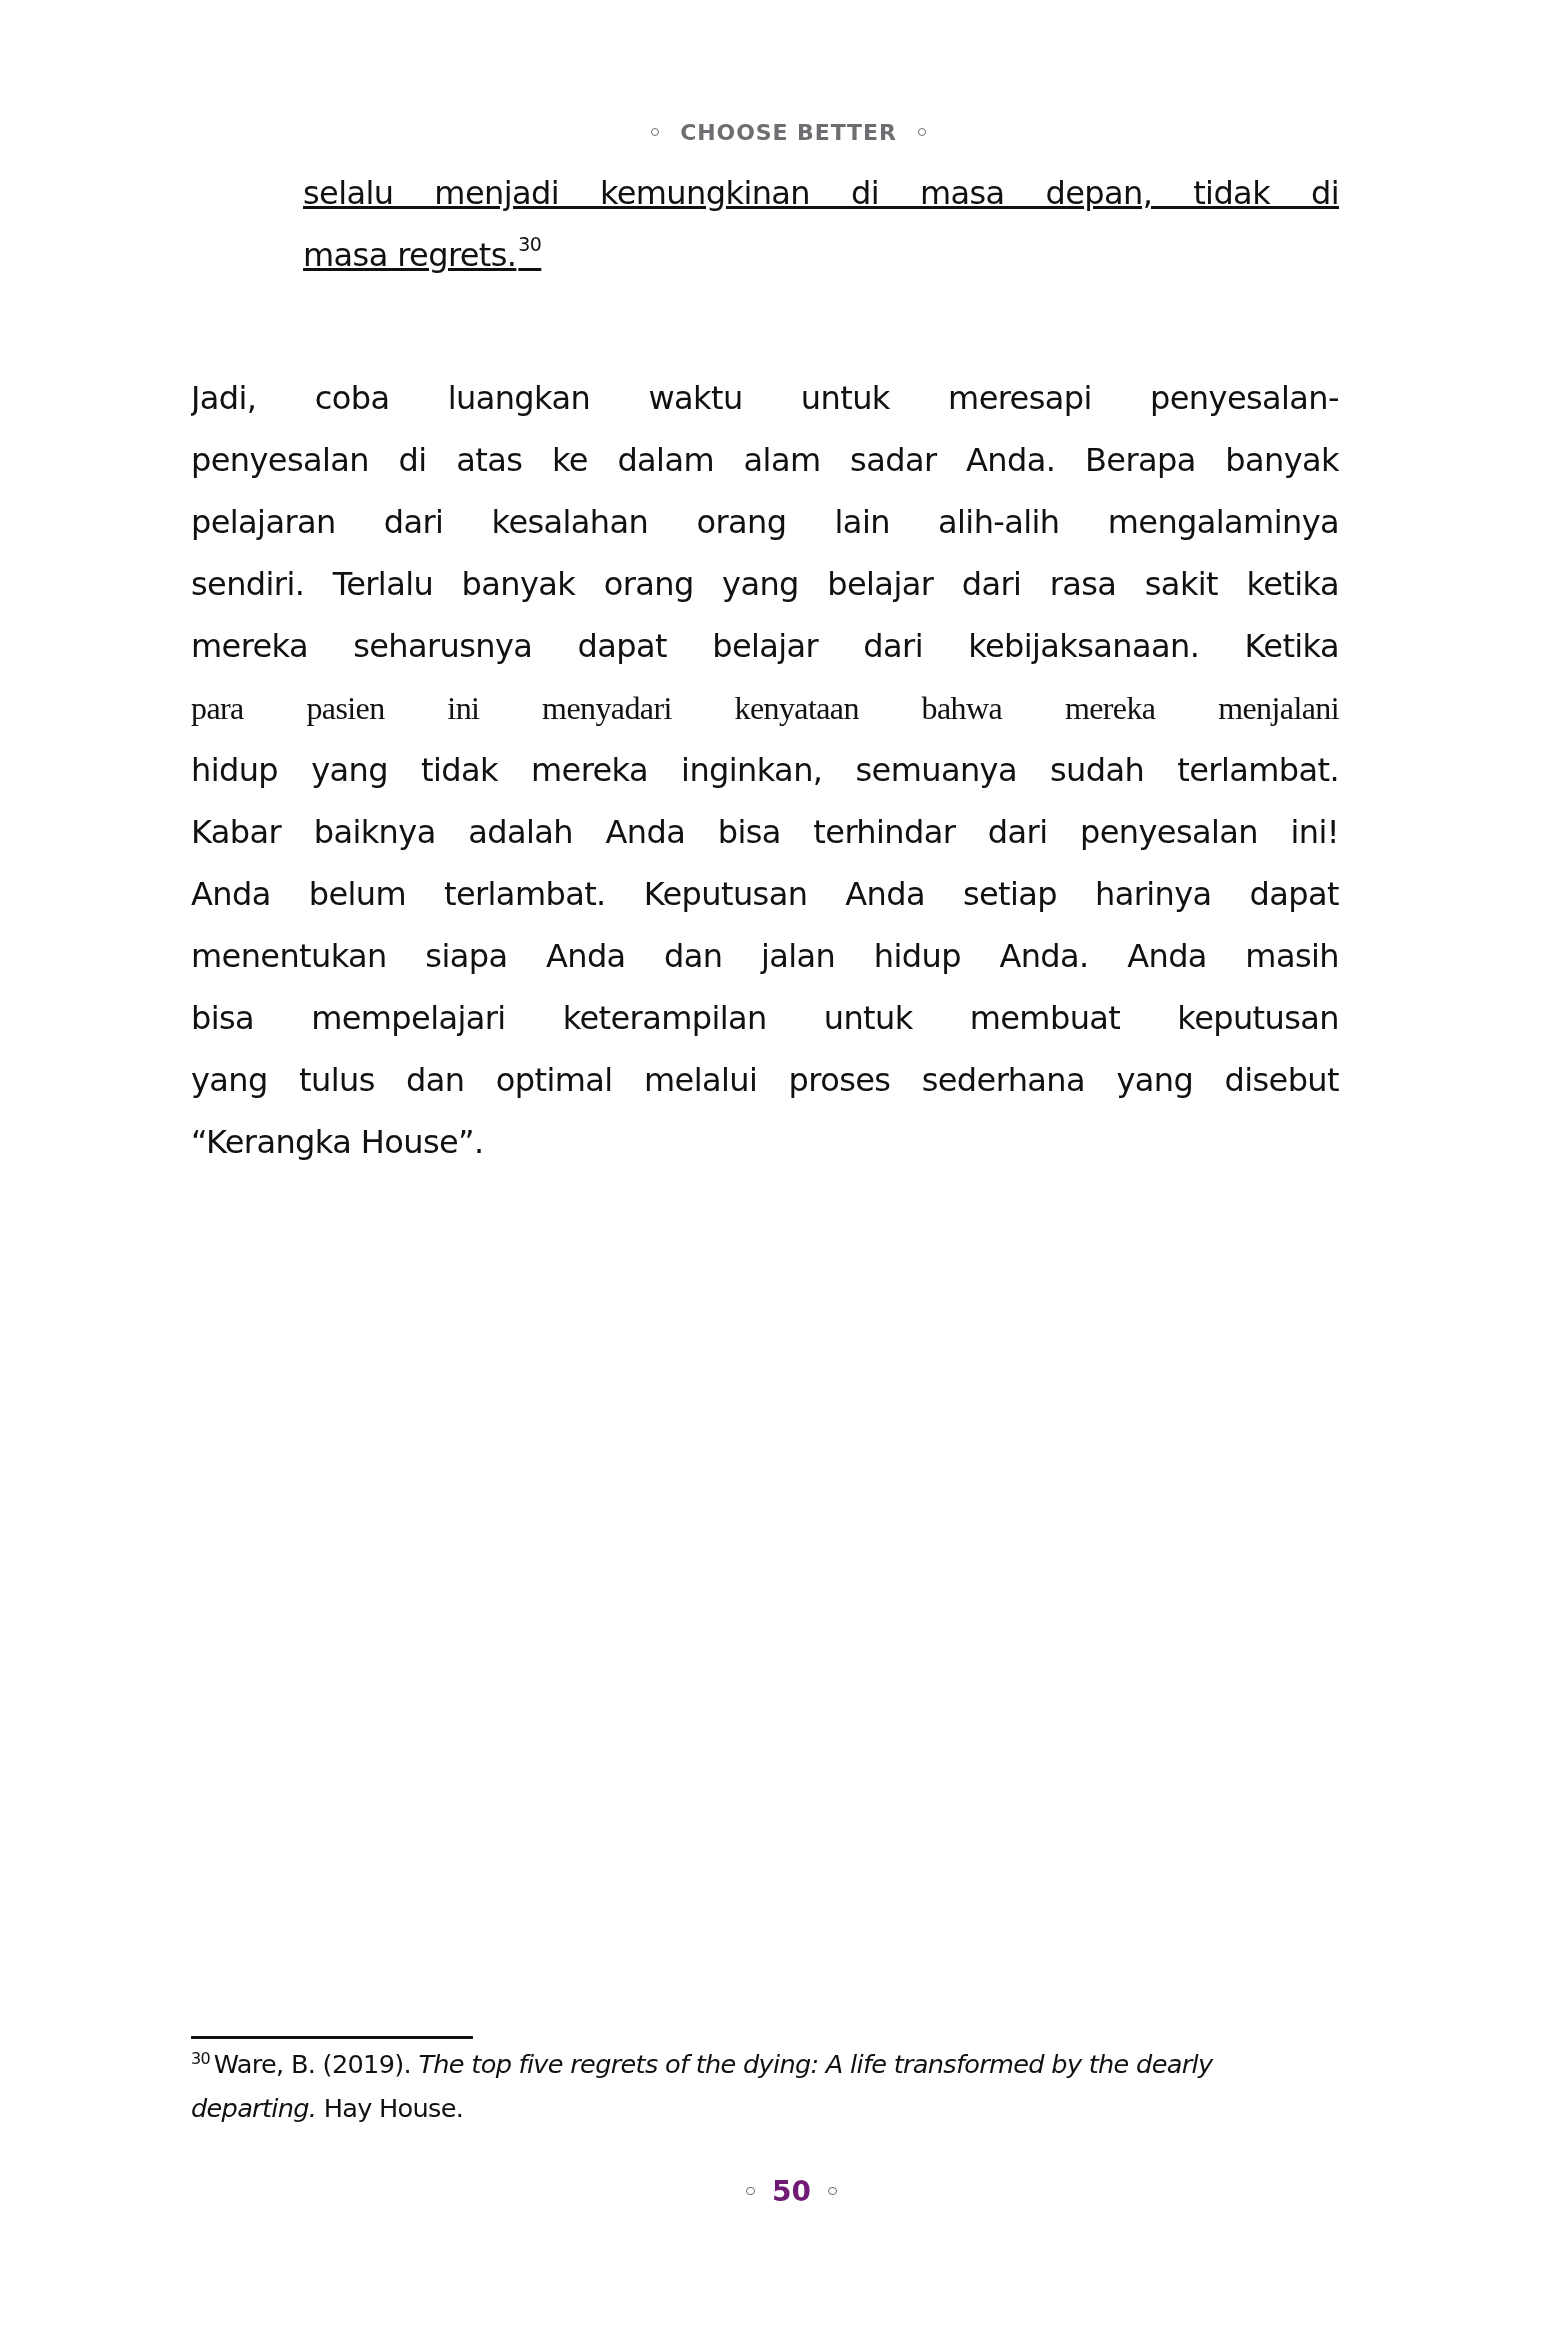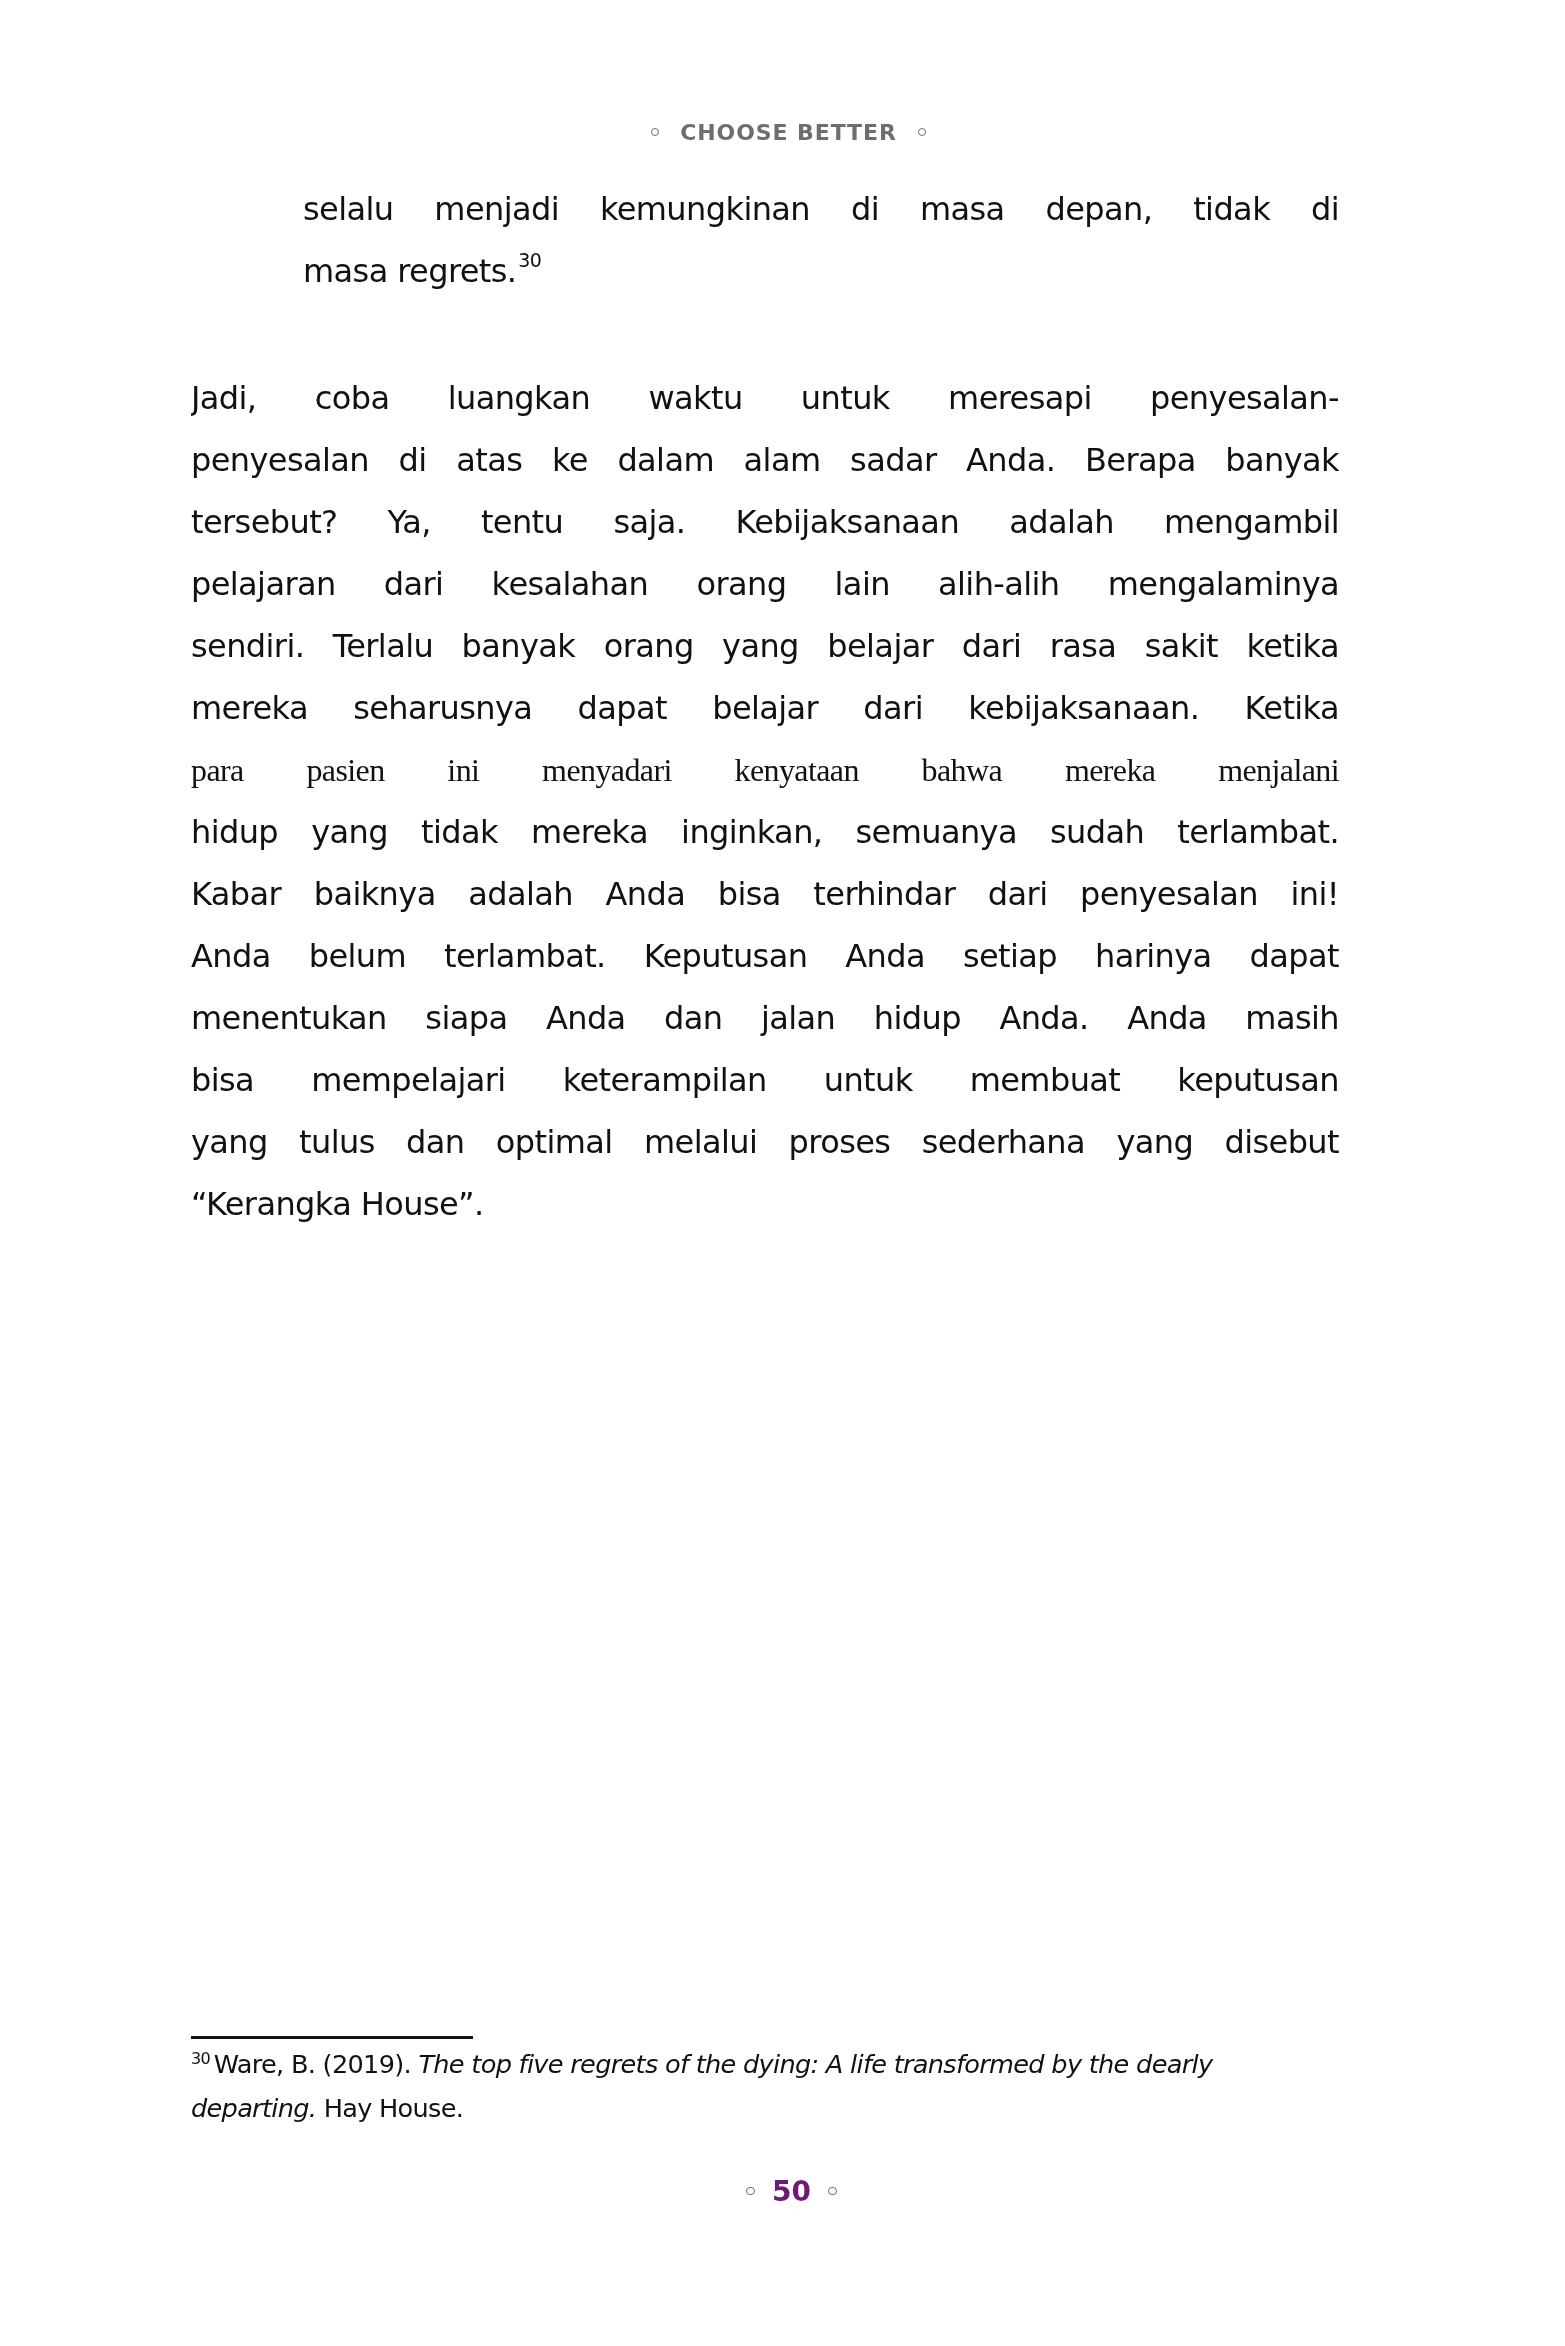--- a/index.html
+++ b/index.html
@@ -45,23 +45,24 @@
       font-family: "DejaVu Sans", sans-serif;
       font-size: 32px;
       font-weight: normal;
       line-height: 62px;
       color: #111111;
       letter-spacing: -0.6px;
       word-spacing: 0px;
       transform-origin: left top;
     }
     .quote-cont {
-      top: 178px;
+      top: 162px;
       left: 303px;
       width: 1036px;
+      text-decoration: underline;
     }
     .quote-cont .line {
       display: block;
       text-align: justify;
       text-align-last: justify;
     }
     .quote-cont .line.last {
       text-align-last: left;
     }
     .main-para {
@@ -139,21 +140,20 @@
 </div>
 
 <div class="text-block quote-cont">
   <span class="line" style="white-space: nowrap; display: block;">selalu menjadi kemungkinan di masa depan, tidak di</span>
   <span class="line last" style="white-space: nowrap; display: block;"><span>masa regrets.</span><sup class="fn-ref">30</sup></span>
 </div>
 
 <div class="text-block main-para">
   <span class="line" style="white-space: nowrap; display: block;">Jadi, coba luangkan waktu untuk meresapi penyesalan-</span>
   <span class="line" style="white-space: nowrap; display: block;">penyesalan di atas ke dalam alam sadar Anda. Berapa banyak</span>
-  <span class="line" style="white-space: nowrap; display: block;">tersebut? Ya, tentu saja. Kebijaksanaan adalah mengambil</span>
   <span class="line" style="white-space: nowrap; display: block;">pelajaran dari kesalahan orang lain alih-alih mengalaminya</span>
   <span class="line" style="white-space: nowrap; display: block;">sendiri. Terlalu banyak orang yang belajar dari rasa sakit ketika</span>
   <span class="line" style="white-space: nowrap; display: block;">mereka seharusnya dapat belajar dari kebijaksanaan. Ketika</span>
   <span class="line" style="white-space: nowrap; display: block; font-family: Liberation Serif, serif;">para pasien ini menyadari kenyataan bahwa mereka menjalani</span>
   <span class="line" style="white-space: nowrap; display: block;">hidup yang tidak mereka inginkan, semuanya sudah terlambat.</span>
   <span class="line" style="white-space: nowrap; display: block;">Kabar baiknya adalah Anda bisa terhindar dari penyesalan ini!</span>
   <span class="line" style="white-space: nowrap; display: block;">Anda belum terlambat. Keputusan Anda setiap harinya dapat</span>
   <span class="line" style="white-space: nowrap; display: block;">menentukan siapa Anda dan jalan hidup Anda. Anda masih</span>
   <span class="line" style="white-space: nowrap; display: block;">bisa mempelajari keterampilan untuk membuat keputusan</span>
   <span class="line" style="white-space: nowrap; display: block;">yang tulus dan optimal melalui proses sederhana yang disebut</span>

